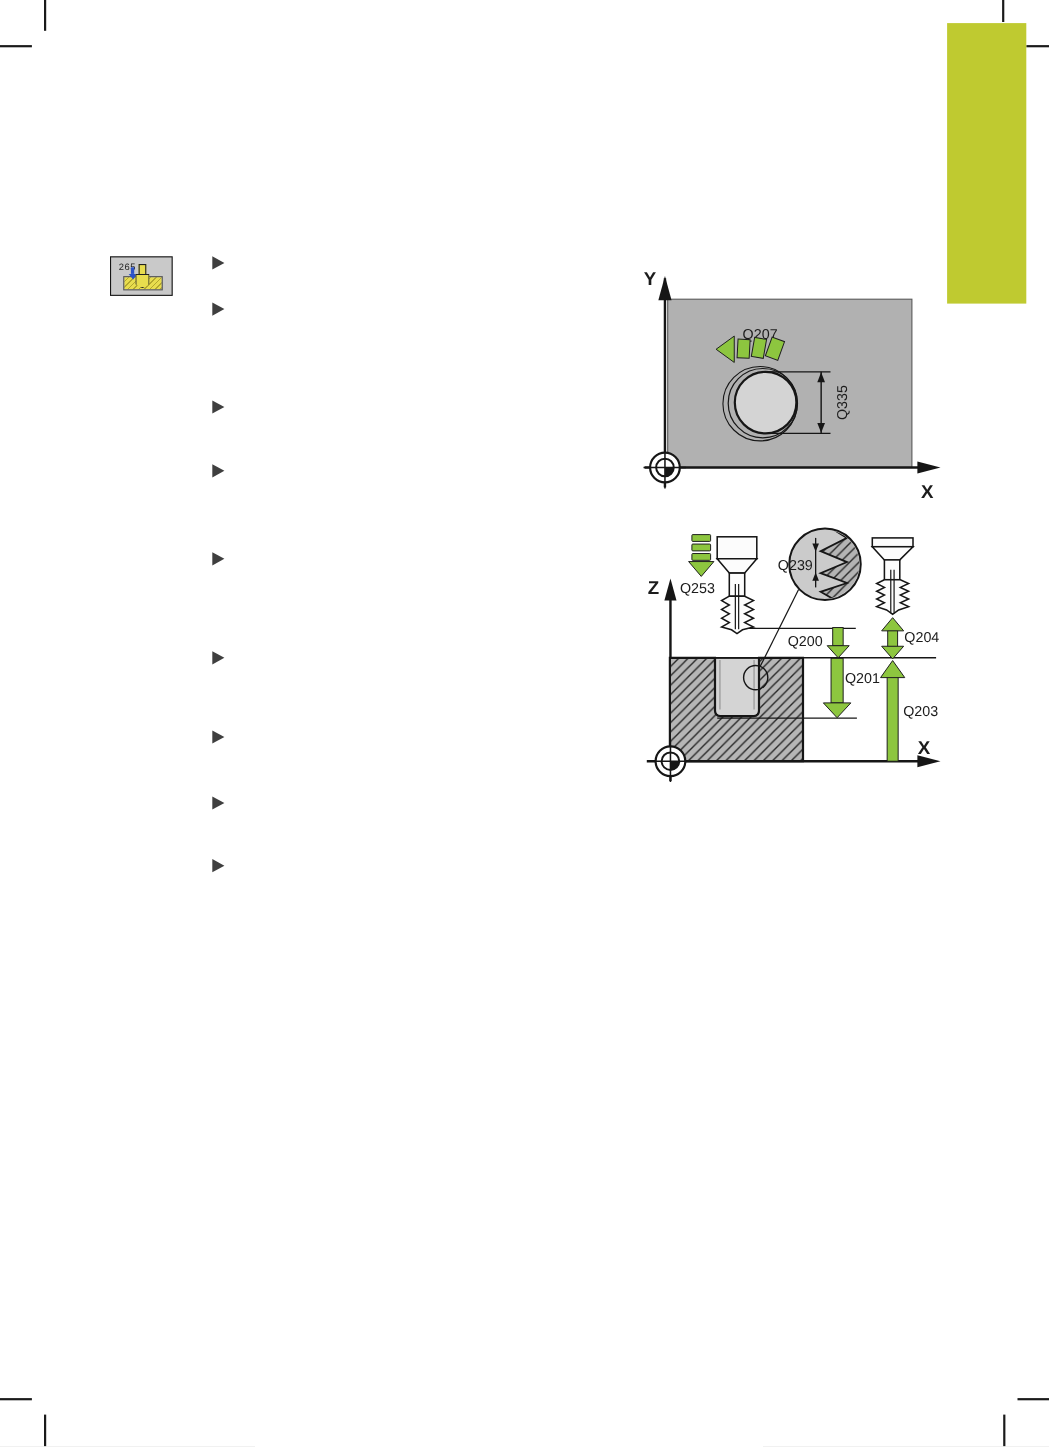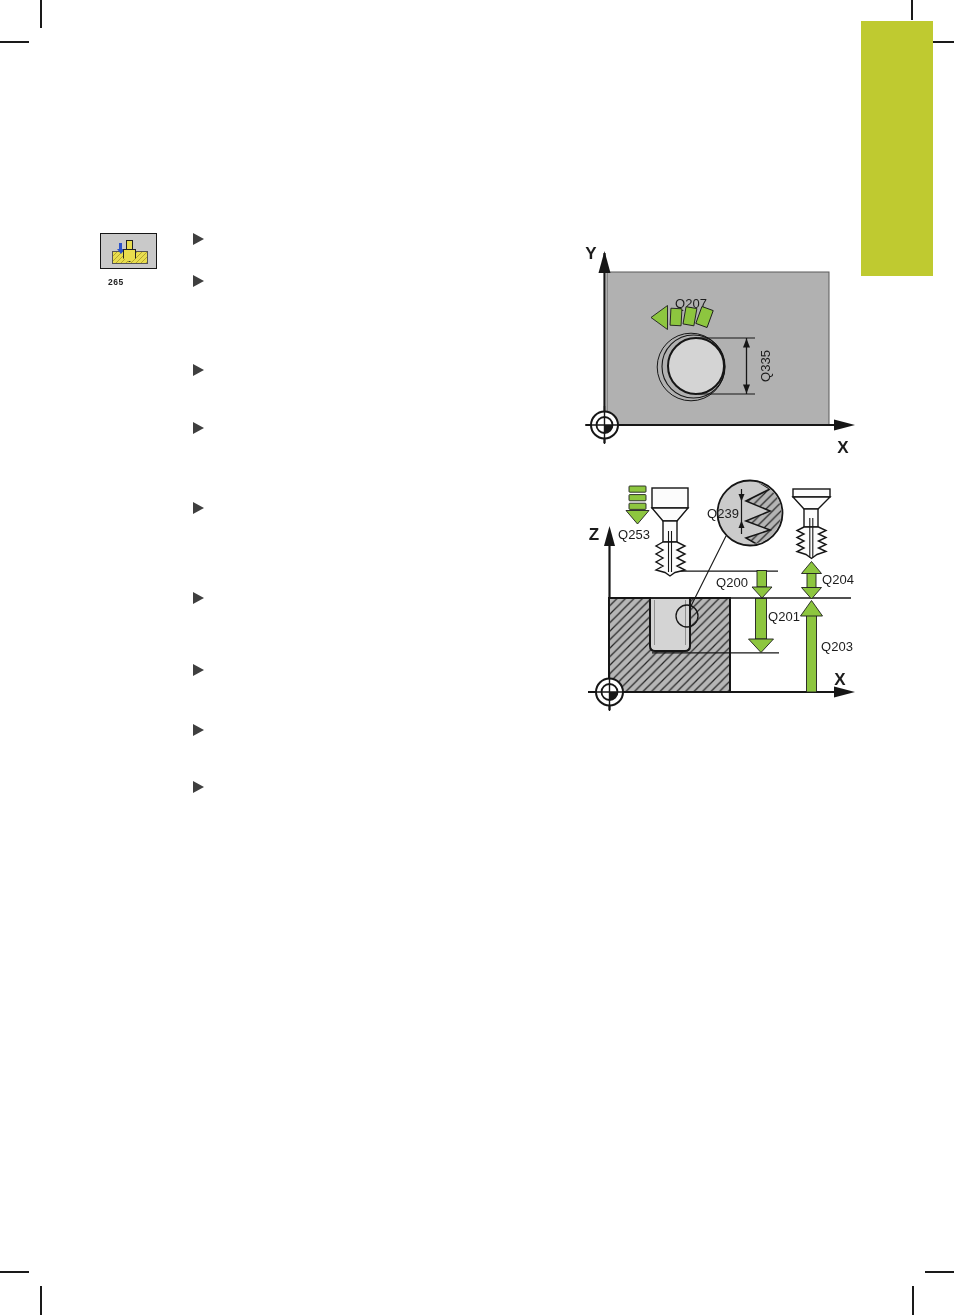--- a/index.html
+++ b/index.html
@@ -13,22 +13,22 @@
     position:absolute;left:861px;top:21px;width:72px;height:255px;
     background:var(--c-sidebar,#bfca30);
   }
   
   #softkey{
     position:absolute;left:100px;top:233px;width:57px;height:36px;
     background:var(--c-softkey_gray,#c9c9c9);border:1.5px solid #161616;
     box-sizing:border-box;
   }
   #softkey .num{
-    position:absolute;left:7px;top:3px;font-size:8.5px;font-weight:bold;
-    letter-spacing:.5px;color:#222;margin-top:40px;
+    position:absolute;left:7px;top:3px;font-size:8.5px;font-weight:normal;
+    letter-spacing:.5px;color:#222;
   }
   #softkey .block{
     position:absolute;left:11px;top:17px;width:36px;height:13px;
     background:repeating-linear-gradient(135deg,var(--c-softkey_yellow,#e8dd4e) 0 2.5px,#b3a72e 2.5px 3.5px);
     border:1px solid #555;box-sizing:border-box;
   }
   #softkey .shank{
     position:absolute;left:25px;top:6px;width:7px;height:11px;
     background:var(--c-softkey_yellow,#e8dd4e);border:1.2px solid #222;box-sizing:border-box;
   }

